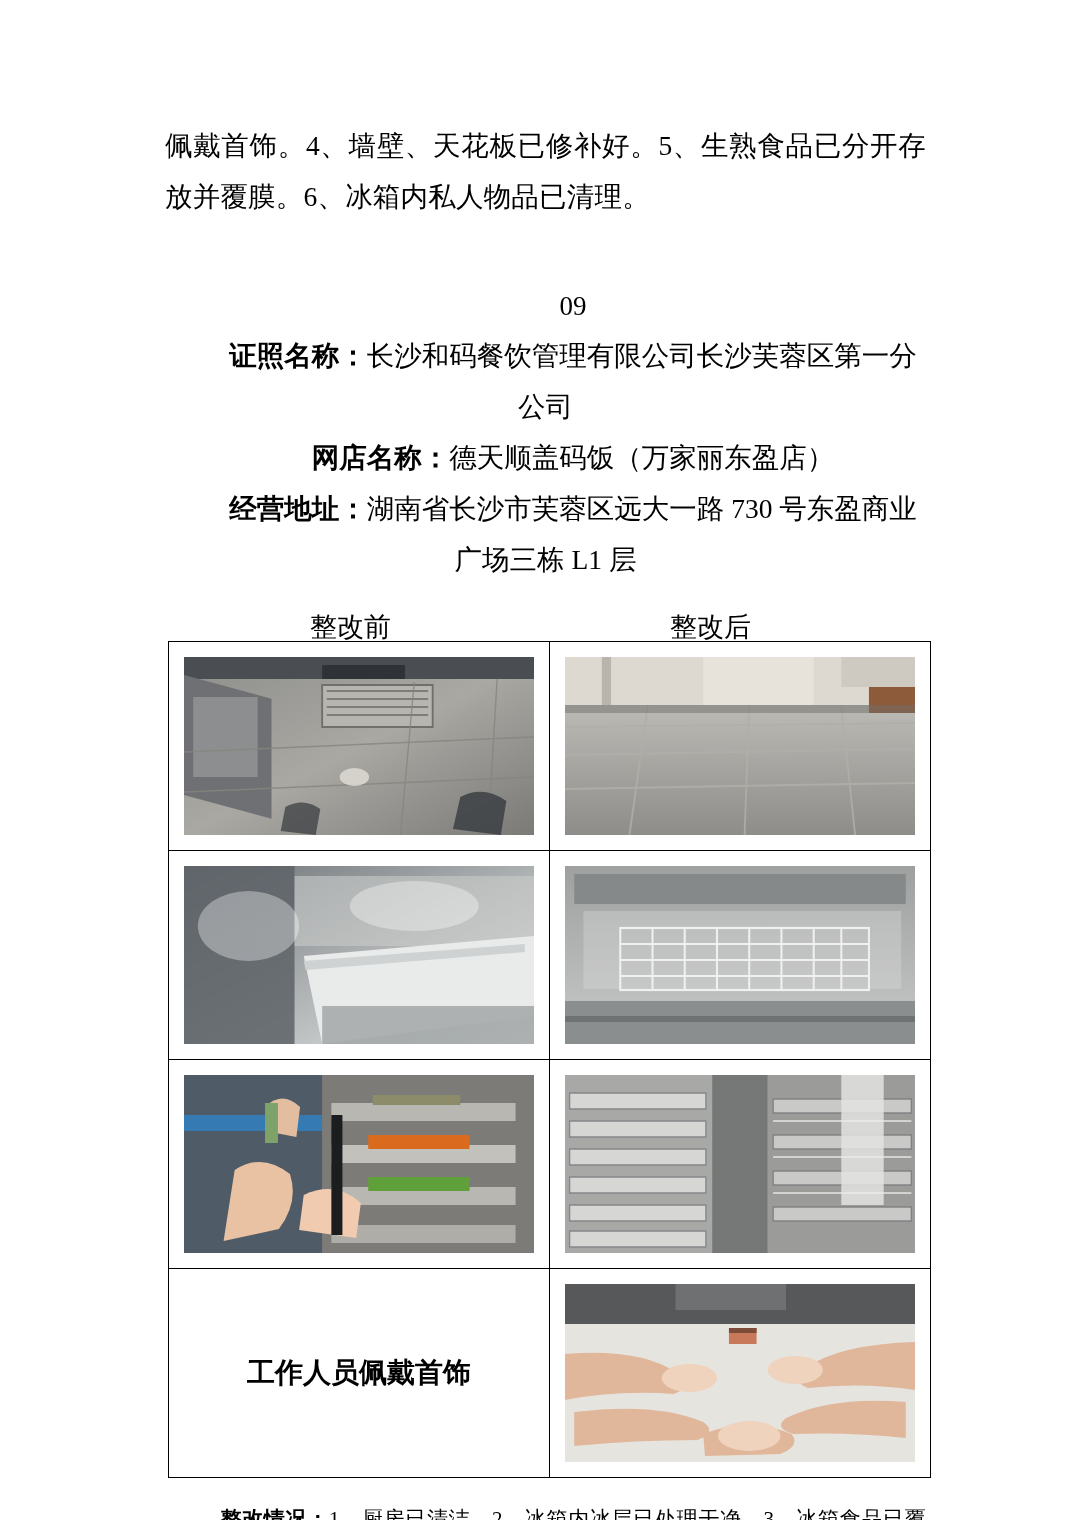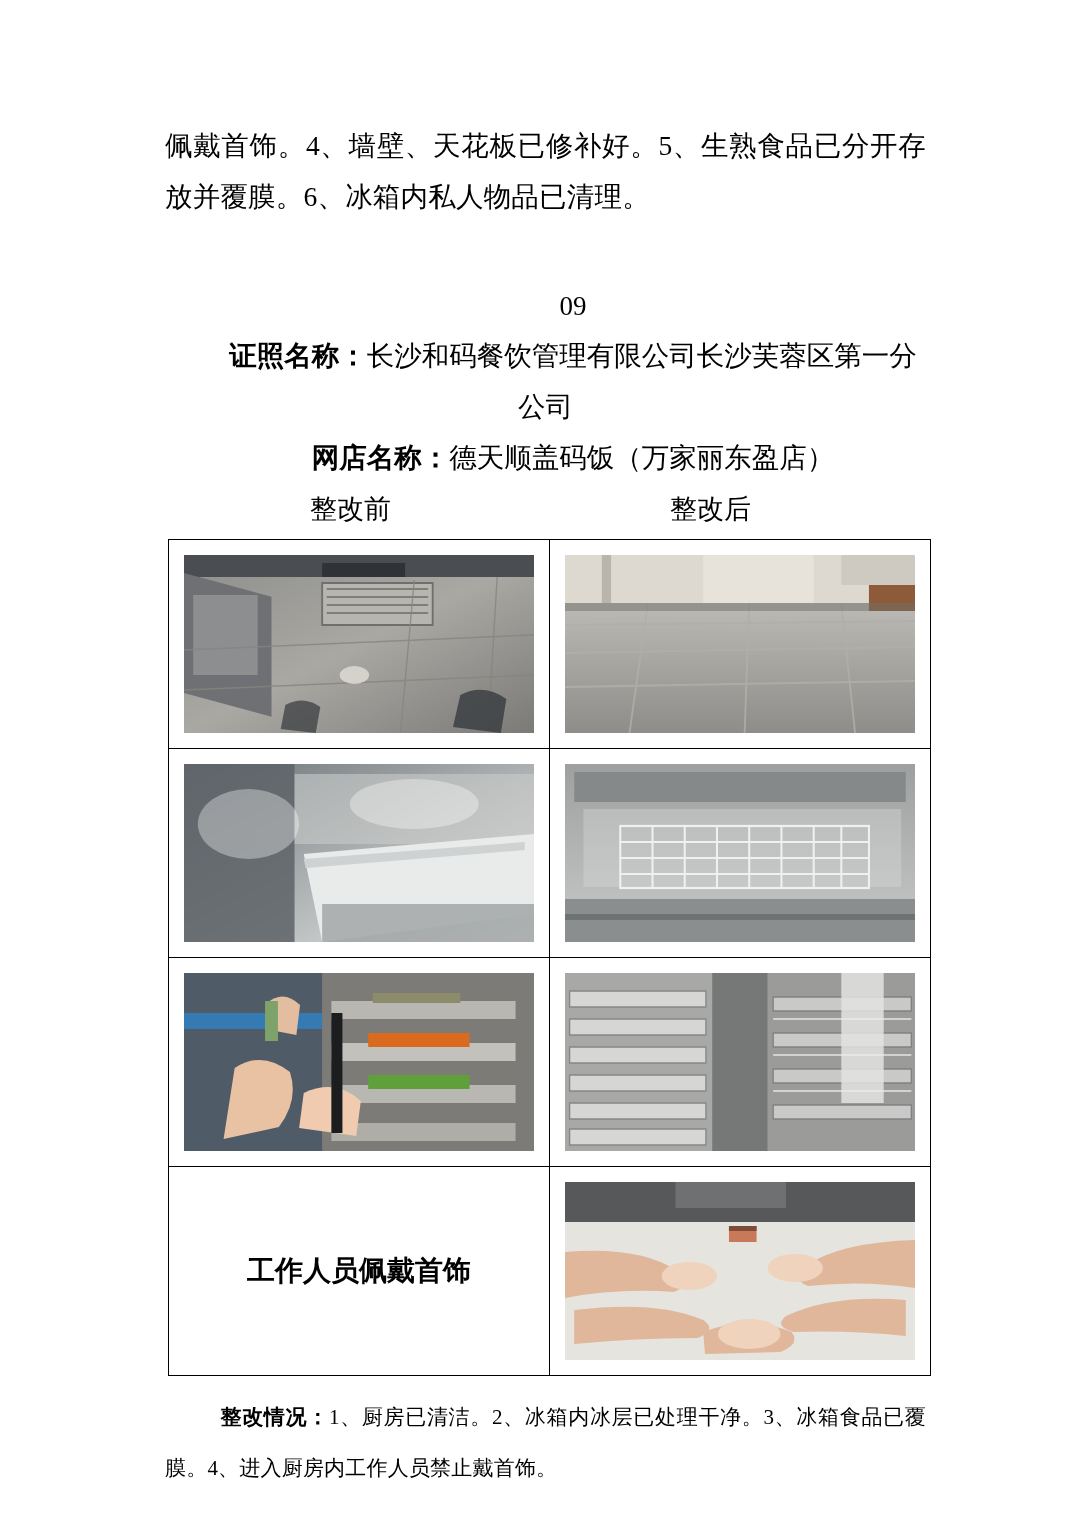--- a/index.html
+++ b/index.html
@@ -50,26 +50,26 @@
   
   .col-heads {
     position: relative;
     height: 42px;
     margin-top: 8px;
     font-size: 27px;
   }
   .col-head-before {
     position: absolute;
     left: 145px;
-    top: 0;
+    top: 16px;
   }
   .col-head-after {
     position: absolute;
     left: 505px;
-    top: 0;
+    top: 16px;
   }
 
   
   .photo-table {
     margin-top: 6px;
     border-collapse: collapse;
     width: 763px;
     margin-left: 3px;
     table-layout: fixed;
   }
@@ -113,20 +113,23 @@
   <div class="block-line num-09">09</div>
 
   <div class="block-line field-line" style="margin-left:0;text-indent:55px;">
     <span class="label">证照名称：</span><span>长沙和码餐饮管理有限公司长沙芙蓉区第一分公司</span>
   </div>
 
   <div class="block-line field-line">
     <span class="label">网店名称：</span><span>德天顺盖码饭（万家丽东盈店）</span>
   </div>
 
+  <div class="block-line field-line" style="margin-left:0;text-indent:55px;">
+    <span class="label">经营地址：</span><span>湖南省长沙市芙蓉区远大一路 730 号东盈商业广场三栋 L1 层</span>
+  </div>
 
   <div class="col-heads">
     <span class="col-head-before">整改前</span>
     <span class="col-head-after">整改后</span>
   </div>
 
   <table class="photo-table">
     <tbody>
         <tr>
       <td>

